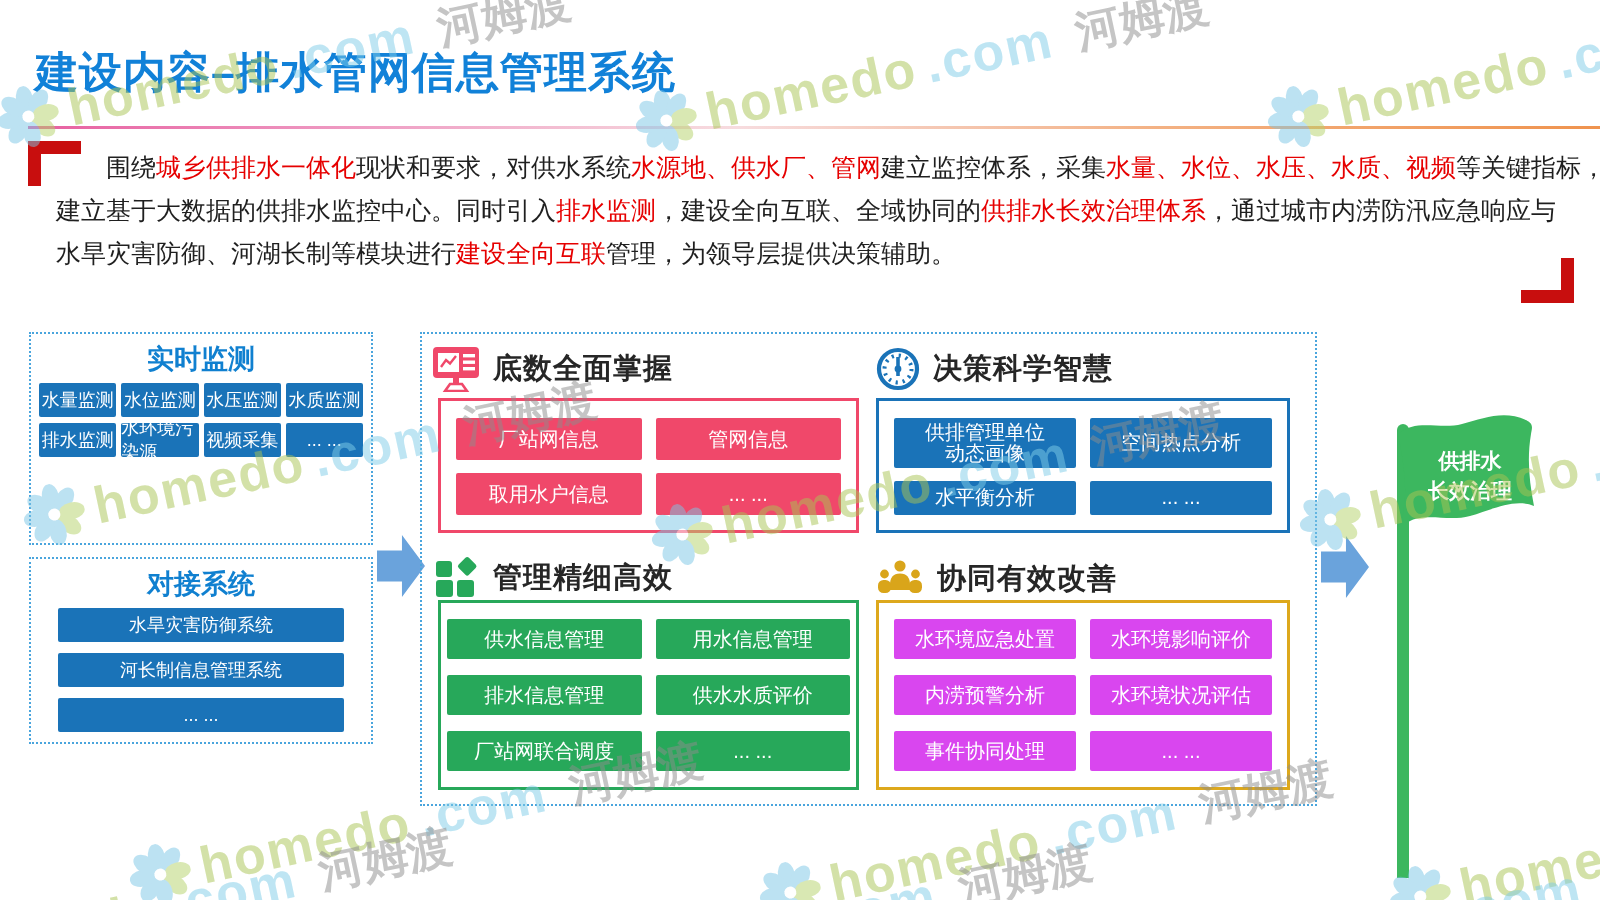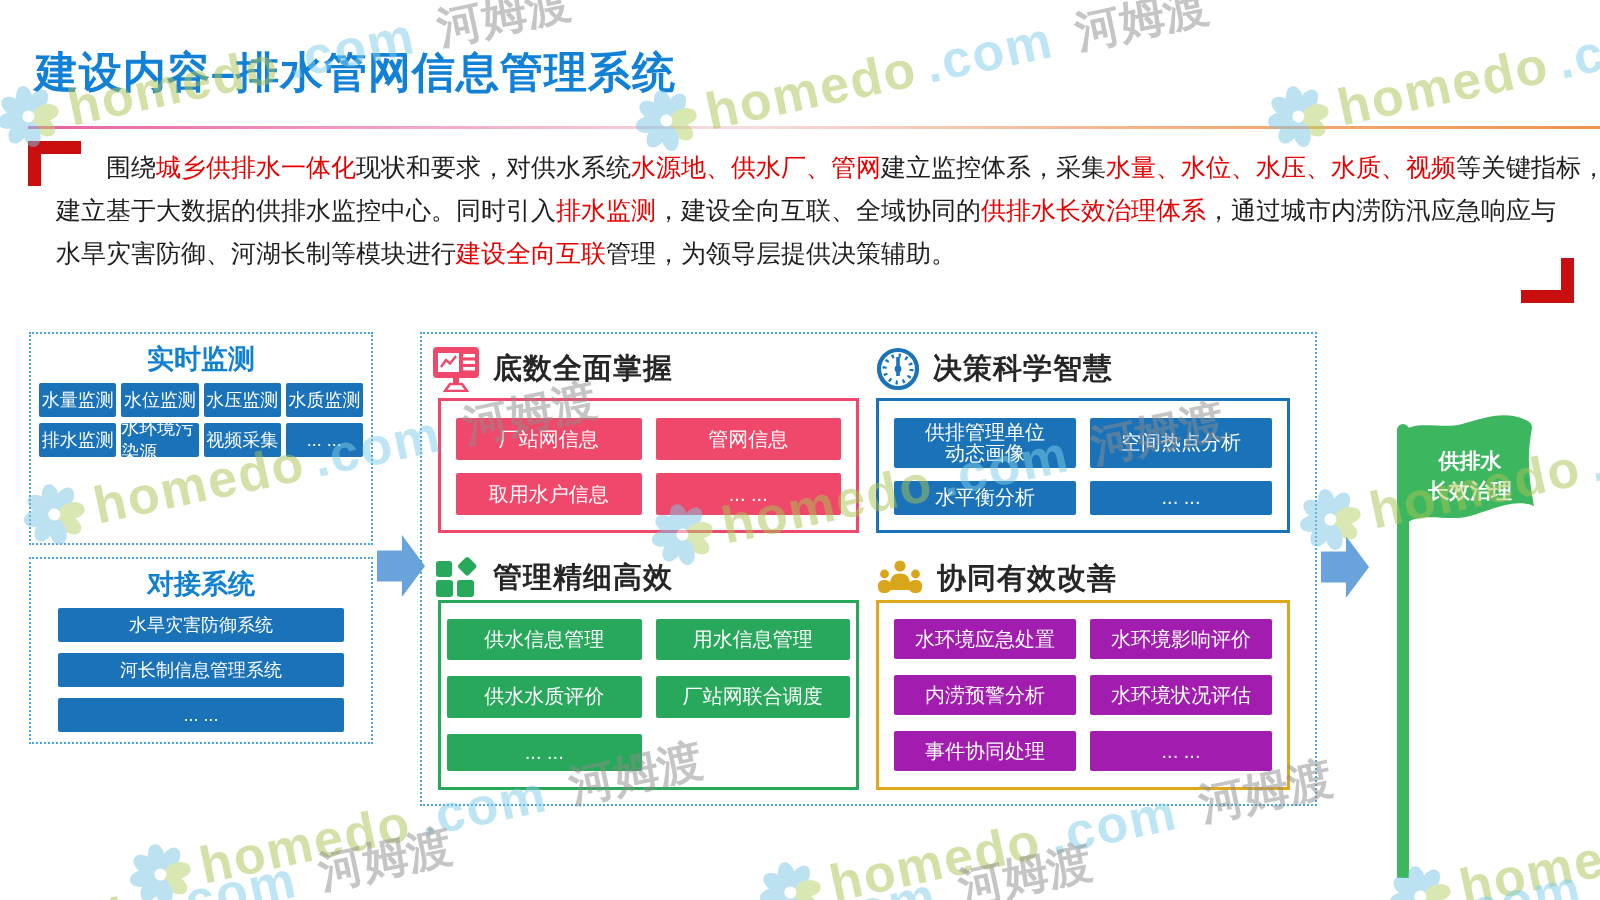--- a/index.html
+++ b/index.html
@@ -70,21 +70,21 @@
             padding:17px 15px 15px;gap:13px 14px;}
   .box-base .q-cell{background:#f0486a;}
   .box-decision{left:876px;top:398px;width:414px;height:135px;border:3px solid #1a73b8;
             padding:17px 15px 15px;gap:13px 14px;}
   .box-decision .q-cell{background:#1a73b8;}
   .box-management{left:438px;top:600px;width:421px;height:190px;border:3px solid #27a85a;
             padding:16px 6px;gap:16px 14px;}
   .box-management .q-cell{background:#27a85a;}
   .box-collab{left:876px;top:600px;width:414px;height:190px;border:3px solid #dda81c;
             padding:16px 15px;gap:16px 14px;}
-  .box-collab .q-cell{background:#a21caf;}
+  .box-collab .q-cell{background:#d946ef;}
 
   .hdr-base{left:432px;top:346px;}
   .hdr-decision{left:876px;top:347px;}
   .hdr-management{left:434px;top:556px;}
   .hdr-collab{left:876px;top:559px;}
 
   
   .flow-arrow{
     position:absolute;width:48px;height:62px;background:#6aa3dc;z-index:2;
     clip-path:polygon(0% 25%,52% 25%,52% 0%,100% 50%,52% 100%,52% 75%,0% 75%);
@@ -368,20 +368,21 @@
       <rect x="2" y="5" width="16" height="16" rx="3" fill="#27a85a"></rect>
       <rect x="26" y="3" width="14.5" height="14.5" rx="2.5" fill="#27a85a" transform="rotate(45 33.2 10.2)"></rect>
       <rect x="2" y="24" width="17" height="17" rx="3" fill="#27a85a"></rect>
       <rect x="23" y="24" width="17" height="17" rx="3" fill="#27a85a"></rect>
     </svg>
     <span class="q-title">管理精细高效</span>
   </div>
   <div class="q-box box-management">
     <div class="q-cell">供水信息管理</div>
     <div class="q-cell">用水信息管理</div>
+    <div class="q-cell">排水信息管理</div>
     <div class="q-cell">供水水质评价</div>
     <div class="q-cell">厂站网联合调度</div>
     <div class="q-cell">... ...</div>
   </div>
 
   <div class="q-header hdr-collab">
     <svg width="48" height="40" viewBox="0 0 48 40">
       <circle cx="24" cy="7" r="5.6" fill="#d9a51a"></circle>
       <path d="M24,14.5 c-7,0 -10,4.5 -10,11 v5.5 h20 v-5.5 c0,-6.5 -3,-11 -10,-11 z" fill="#d9a51a"></path>
       <circle cx="8.5" cy="15" r="4.4" fill="#d9a51a"></circle>

